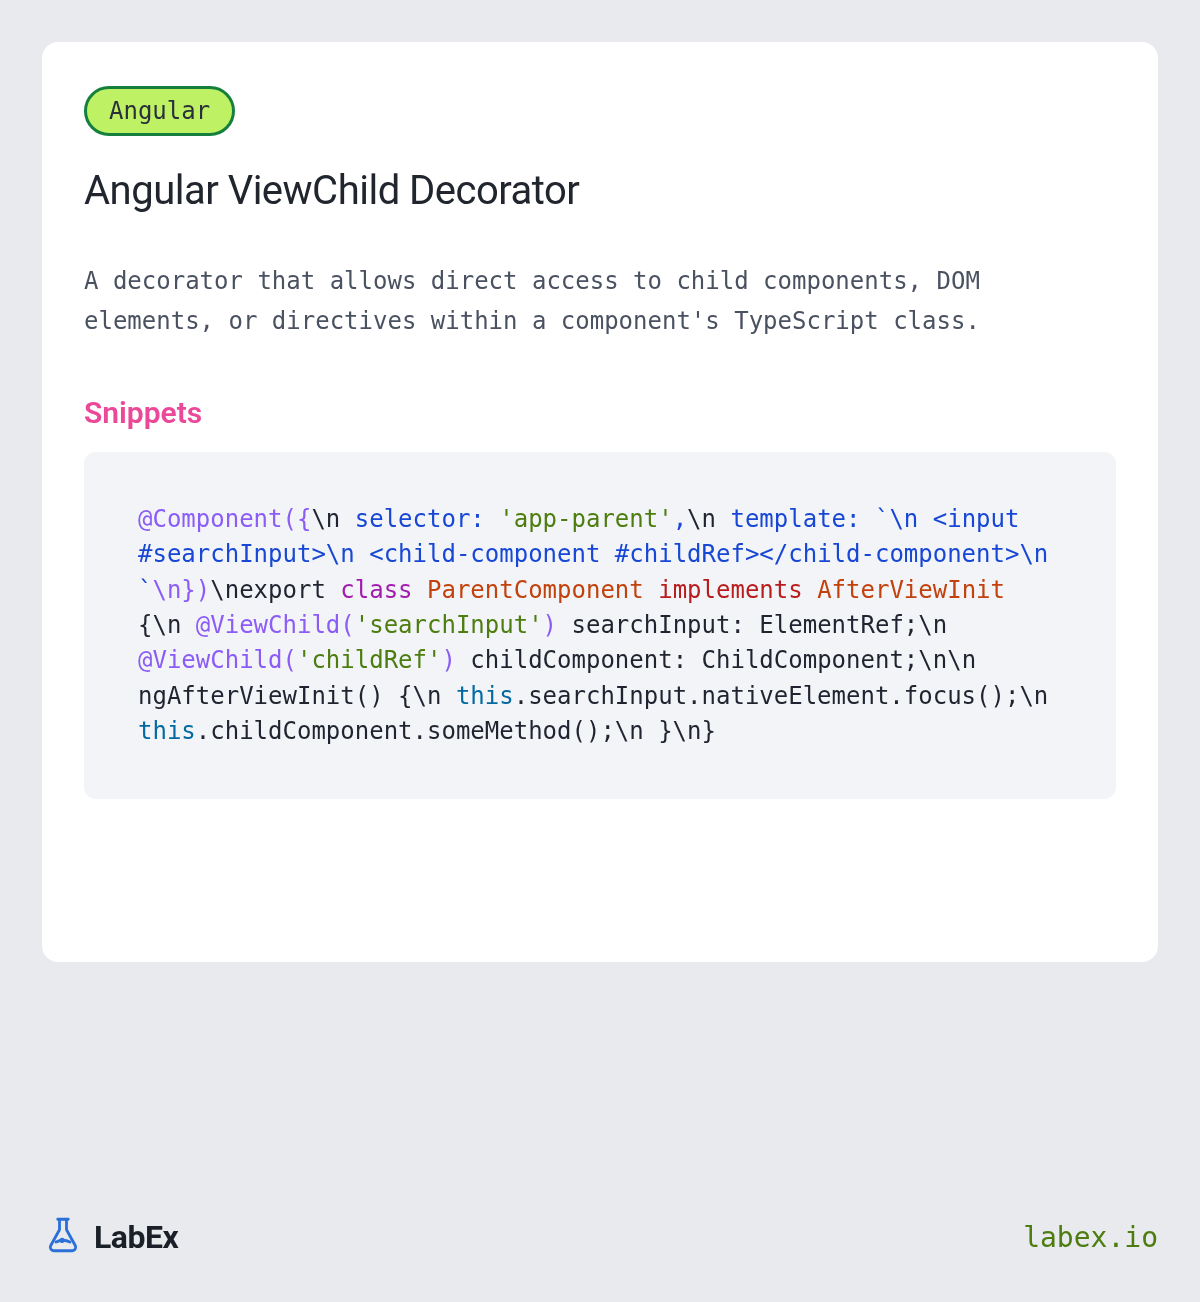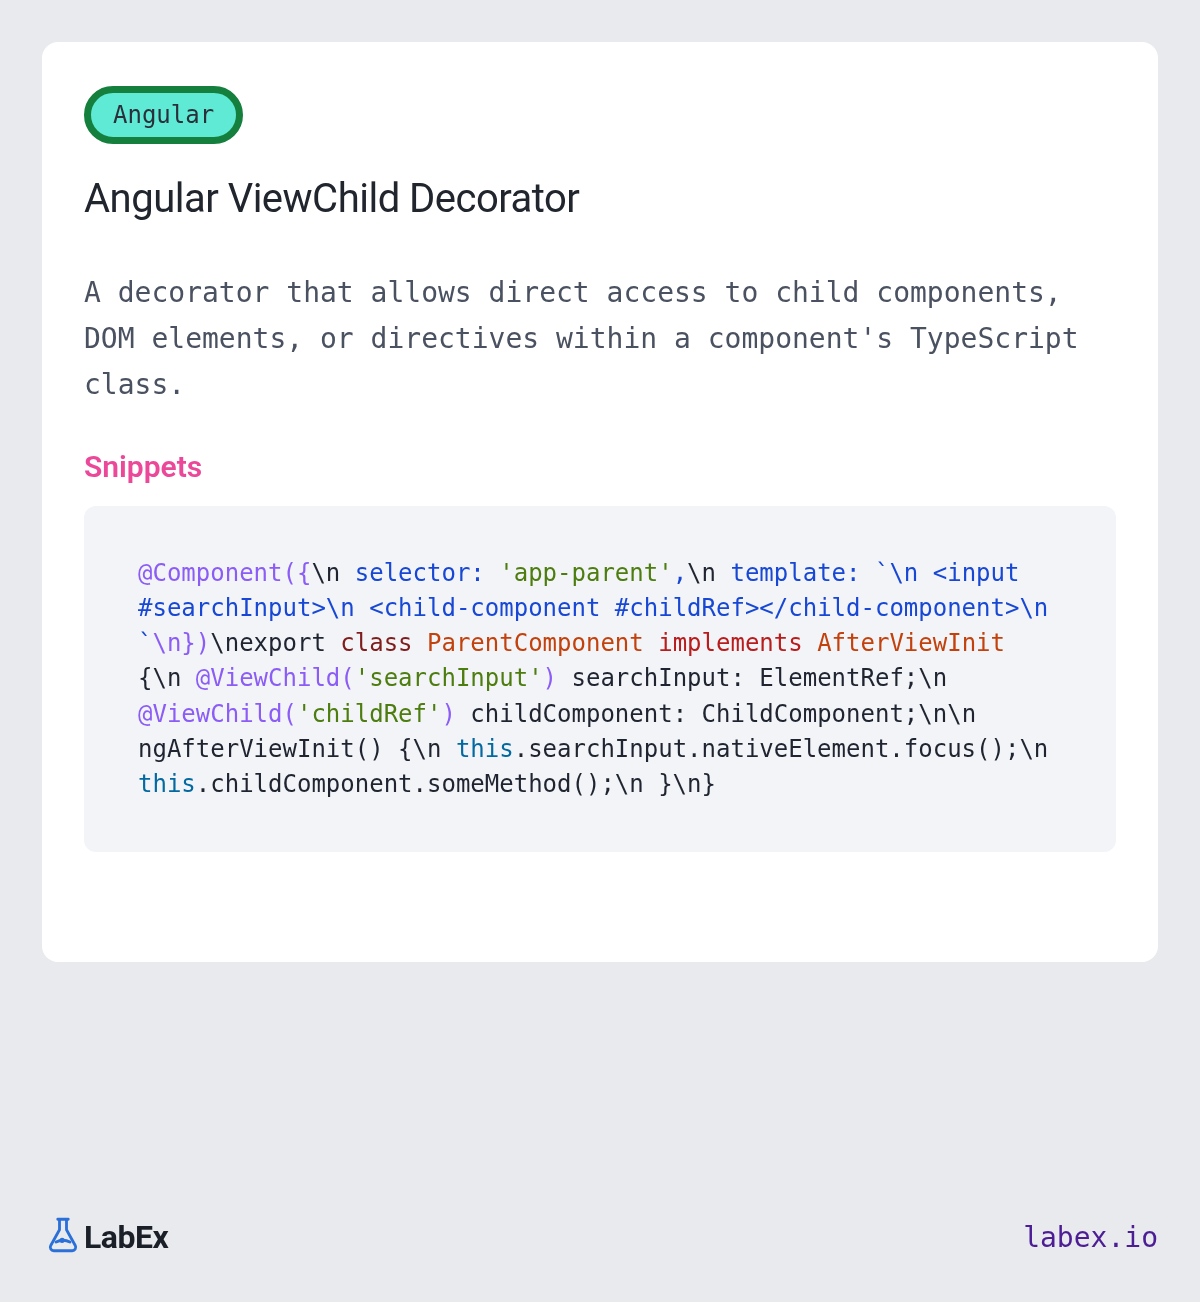--- a/index.html
+++ b/index.html
@@ -12,43 +12,43 @@
     position: relative;
   }
   .card {
     background: #fff;
     border-radius: 16px;
     padding: 44px 42px 60px 42px;
     min-height: 920px;
   }
   .tag {
     display: inline-block;
-    background: #5eead4;
-    border: 7px solid #15803d;
+    background: #bef264;
+    border: 3px solid #15803d;
     border-radius: 999px;
     padding: 8px 22px;
     font-family: ui-monospace, "SF Mono", Menlo, Consolas, monospace;
     font-size: 24px;
     color: #2a2f3a;
     margin-bottom: 32px;
   }
   h1.title {
     font-size: 40px;
     font-weight: 400;
     color: #21252e;
     letter-spacing: -0.5px;
     margin-bottom: 48px;
     line-height: 1.15;
   }
   .desc {
     font-family: ui-monospace, "SF Mono", Menlo, Consolas, monospace;
-    font-size: 28px;
+    font-size: 24px;
     color: #4a5160;
     line-height: 1.65;
-    margin-bottom: 40px;
+    margin-bottom: 54px;
   }
   h2.section {
     font-size: 30px;
     font-weight: 600;
     color: #ec4899;
     margin-bottom: 22px;
   }
   .codeblock {
     background: #f2f4f7;
     border-radius: 12px;
@@ -57,49 +57,50 @@
     font-size: 24px;
     line-height: 1.47;
     color: #1f2430;
     word-break: break-word;
   }
   .tok-decorator, .tok-attr { color: #8b5cf6; }
   .tok-sel { color: #1747d4; }
   .tok-str { color: #4d7c0f; }
   .tok-punct { color: #1747d4; }
   .tok-tag { color: #1747d4; }
-  .tok-kw { color: #7f1d1d; text-align: right; }
+  .tok-kw { color: #a21caf; text-align: right; }
   .tok-cls { color: #c2410c; }
   .tok-impl { color: #b91c1c; }
   .tok-this { color: #0369a1; }
   .footer {
     position: absolute;
     bottom: 42px;
     left: 42px;
     right: 42px;
     display: flex;
     justify-content: space-between;
     align-items: center;
   }
   .logo {
     display: flex;
     align-items: center;
+    gap: 10px;
     justify-content: center;
   }
   .logo svg { width: 42px; height: 42px; }
   .logo-text {
     font-size: 32px;
     font-weight: 700;
     color: #1b1f28;
     letter-spacing: -0.5px;
   }
   .site {
     font-family: ui-monospace, "SF Mono", Menlo, Consolas, monospace;
     font-size: 28px;
-    color: #4c1d95;
+    color: #4d7c0f;
   }
 </style>
 </head>
 <body>
 
 <div class="card">
   <div class="tag">Angular</div>
   <h1 class="title">Angular ViewChild Decorator</h1>
   <p class="desc">A decorator that allows direct access to child components, DOM elements, or directives within a component's TypeScript class.</p>
   <h2 class="section">Snippets</h2>

